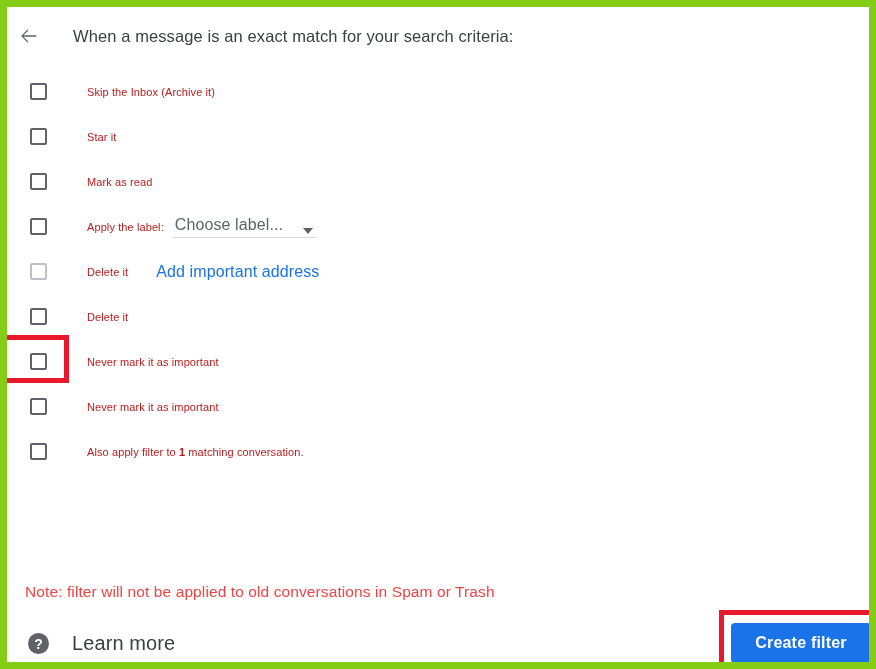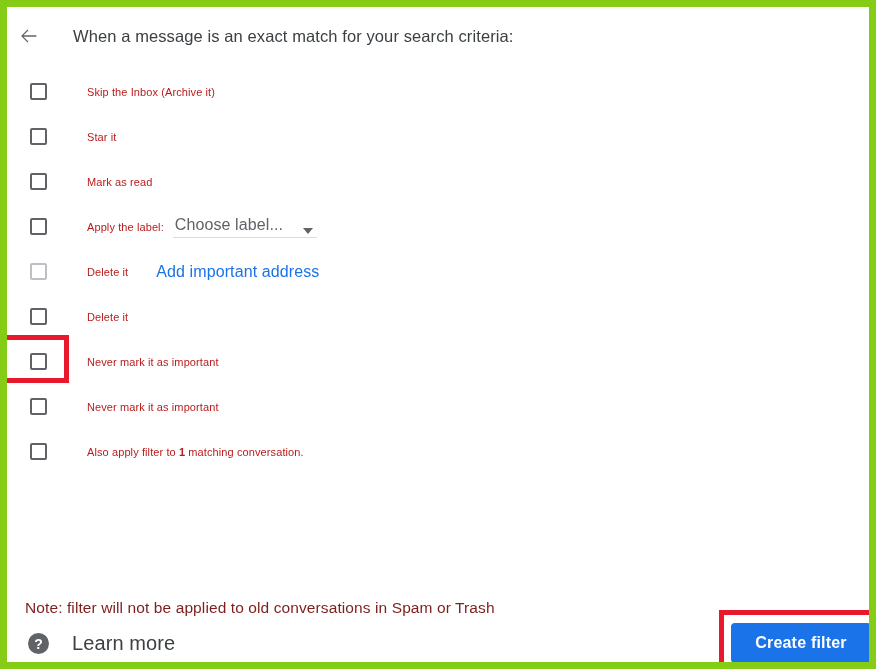--- a/index.html
+++ b/index.html
@@ -140,23 +140,23 @@
     font-weight: 500;
     white-space: nowrap;
     cursor: pointer;
     letter-spacing: 0.1px;
   }
 
   
   .note {
     position: absolute;
     left: 18px;
-    top: 592px;
+    top: 576px;
     font-size: 15.5px;
-    color: #7f1d1d;
+    color: #ef4444;
     letter-spacing: 0.1px;
     white-space: nowrap;
   }
 
   
   .footer {
     position: absolute;
     left: 0;
     right: 0;
     top: 605px;

